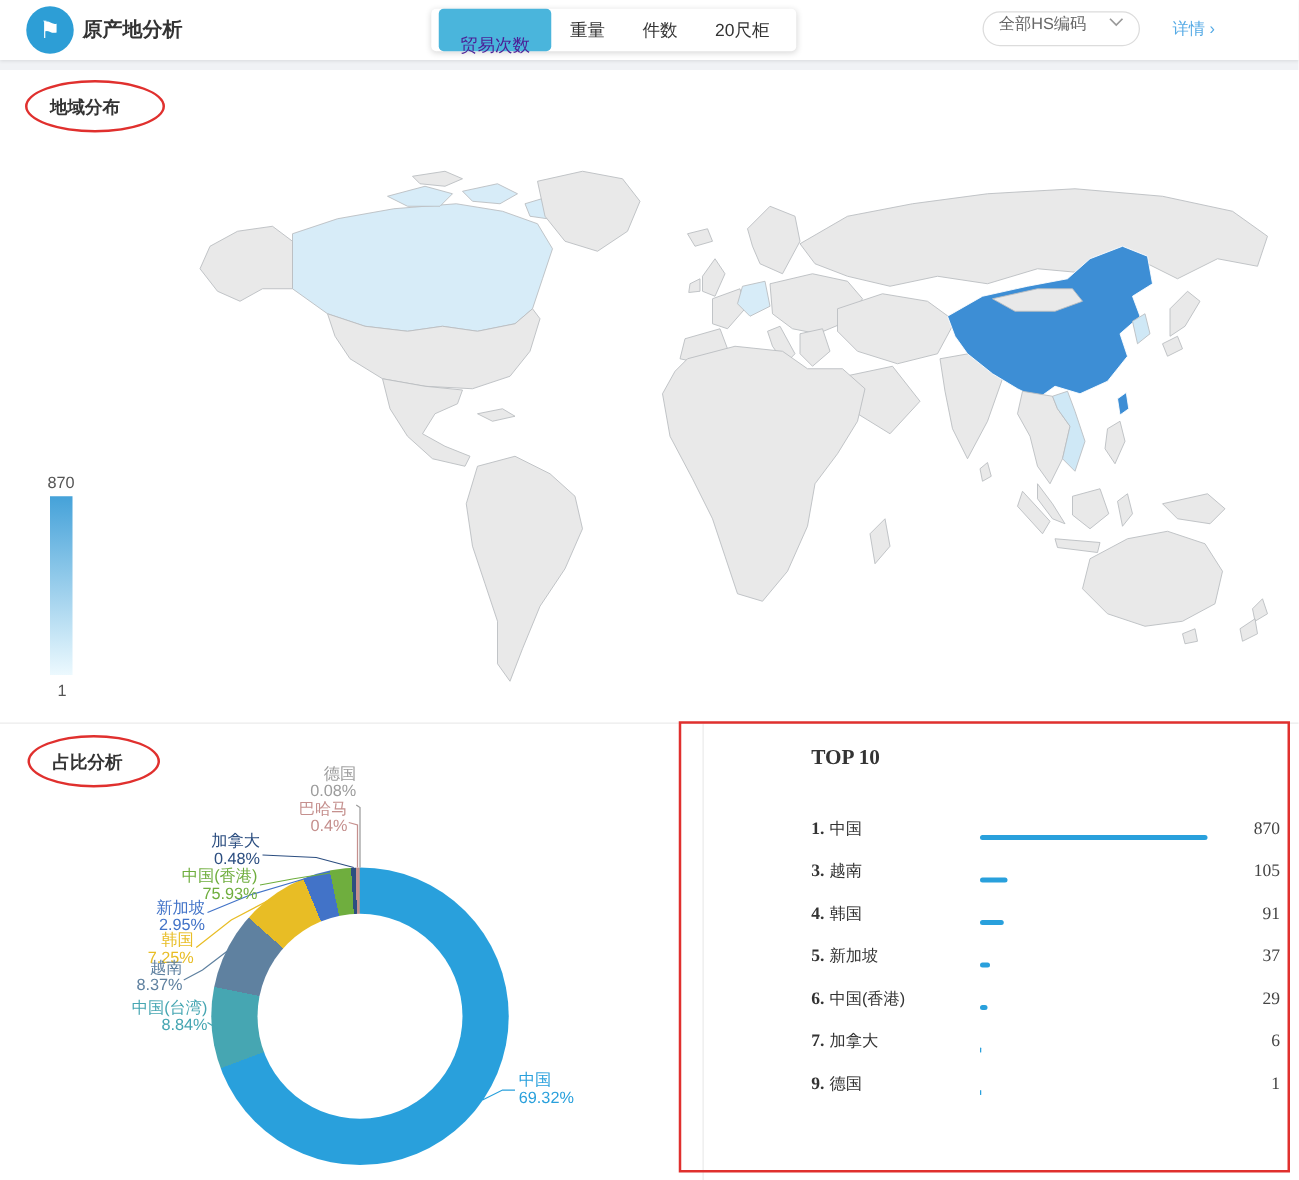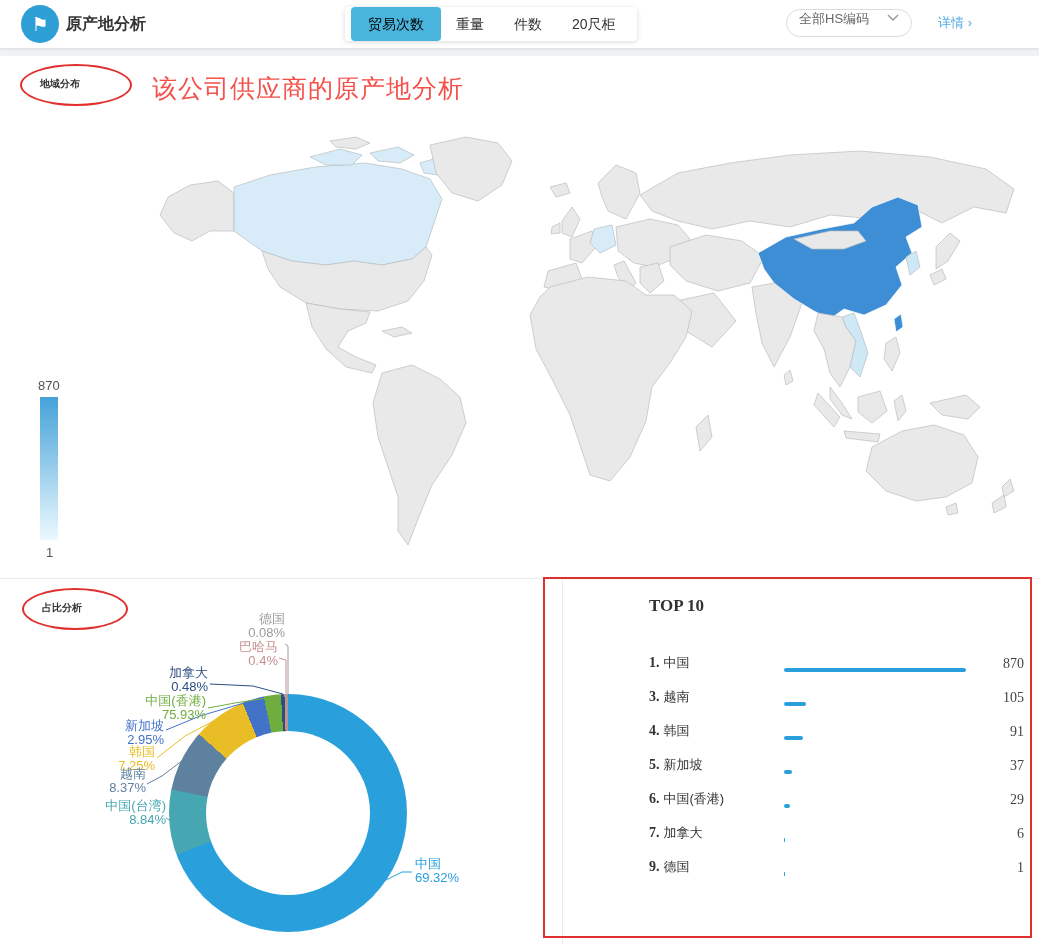--- a/index.html
+++ b/index.html
@@ -10,29 +10,29 @@
   .header { position:absolute; left:0; top:0; width:1039px; height:48px; background:#fff;
             box-shadow:0 1px 3px rgba(0,0,0,.10); z-index:5; }
   .gray-strip { position:absolute; left:0; top:48px; width:1039px; height:8px; background:#f0f2f5; }
   .logo { position:absolute; left:21px; top:5px; width:38px; height:38px; border-radius:50%;
           background:var(--accent-blue); color:#fff; display:flex; align-items:center; justify-content:center;
           font-size:19px; }
   .app-title { position:absolute; left:66px; top:14px; font-size:16px; font-weight:bold; color:#333; }
   .tabbar { position:absolute; left:345px; top:7px; height:34px; background:#fff; border-radius:4px;
             box-shadow:0 1px 5px rgba(0,0,0,.16); display:flex; align-items:center; padding:0 6px; }
   .tab { font-size:14px; color:#333; padding:0 15px; height:34px; line-height:34px; cursor:pointer; white-space:nowrap; }
-  .tab.active { background:var(--tab-active-bg); color:#000000; border-radius:4px; padding:0 17px; }
+  .tab.active { background:var(--tab-active-bg); color:#4c1d95; border-radius:4px; padding:12px 17px; }
   .hs-select { position:absolute; left:786px; top:9px; width:126px; height:28px; border:1px solid #dcdcdc;
                border-radius:15px; background:#fff; display:flex; padding:0 12px;
                font-size:13px; color:#666; cursor:pointer; }
   .hs-select .chev { margin-left:auto; }
   .detail-link { position:absolute; left:938px; top:14px; font-size:13px; color:var(--link-blue); cursor:pointer; }
 
   
-  .badge-text { position:absolute; font-size:10px; font-weight:bold; color:#333;text-align:center; }
+  .badge-text { position:absolute; font-size:14px; font-weight:bold; color:#333;text-align:center; }
   .red-ellipse { position:absolute; border:2px solid var(--annotation-red); border-radius:50%; }
   .red-note { position:absolute; left:152px; top:72px; font-size:25px; color:var(--annotation-text-red);
               font-weight:500; letter-spacing:1px; }
   .red-box { position:absolute; left:543px; top:577px; width:489px; height:361px;
              border:2px solid var(--annotation-red); z-index:6; pointer-events:none; }
 
   
   .map-wrap { position:absolute; left:130px; top:135px; width:905px; height:430px; }
   .land     { fill:var(--map-land); stroke:var(--map-border); stroke-width:0.7; }
   .c-china  { fill:var(--map-china); stroke:#fff; stroke-width:0.7; }
@@ -91,21 +91,20 @@
     </div>
     <div class="detail-link">
       <span>详情</span>
       <span>›</span>
     </div>
   </div>
   <div class="gray-strip"></div>
 
   <div class="red-ellipse" style="left:20px; top:64px; width:112px; height:42px;"></div>
   <div class="badge-text" style="left:40px; top:77px;">地域分布</div>
-  <div class="red-note">该公司供应商的原产地分析</div>
 
   <div class="map-wrap">
     <svg width="905" height="430" viewBox="0 0 905 430">
 
       <path class="land" d="M38,62 L60,50 L88,46 L104,58 L104,96 L80,96 L62,106 L44,98 L30,80 Z"></path>
       <path class="land" d="M200,6 L226,2 L240,8 L226,14 L206,12 Z"></path>
       <path class="c-light" d="M104,96 L104,52 L140,40 L185,32 L235,28 L272,34 L300,44 L312,64 L304,88 L296,112 L282,124 L252,130 L224,126 L196,130 L162,126 L132,116 Z"></path>
       <path class="c-light" d="M180,22 L210,14 L232,20 L222,30 L196,30 Z"></path>
       <path class="c-light" d="M240,18 L268,12 L284,20 L270,28 L248,26 Z"></path>
       <path class="c-light" d="M290,28 L310,22 L322,32 L308,40 L294,38 Z"></path>

